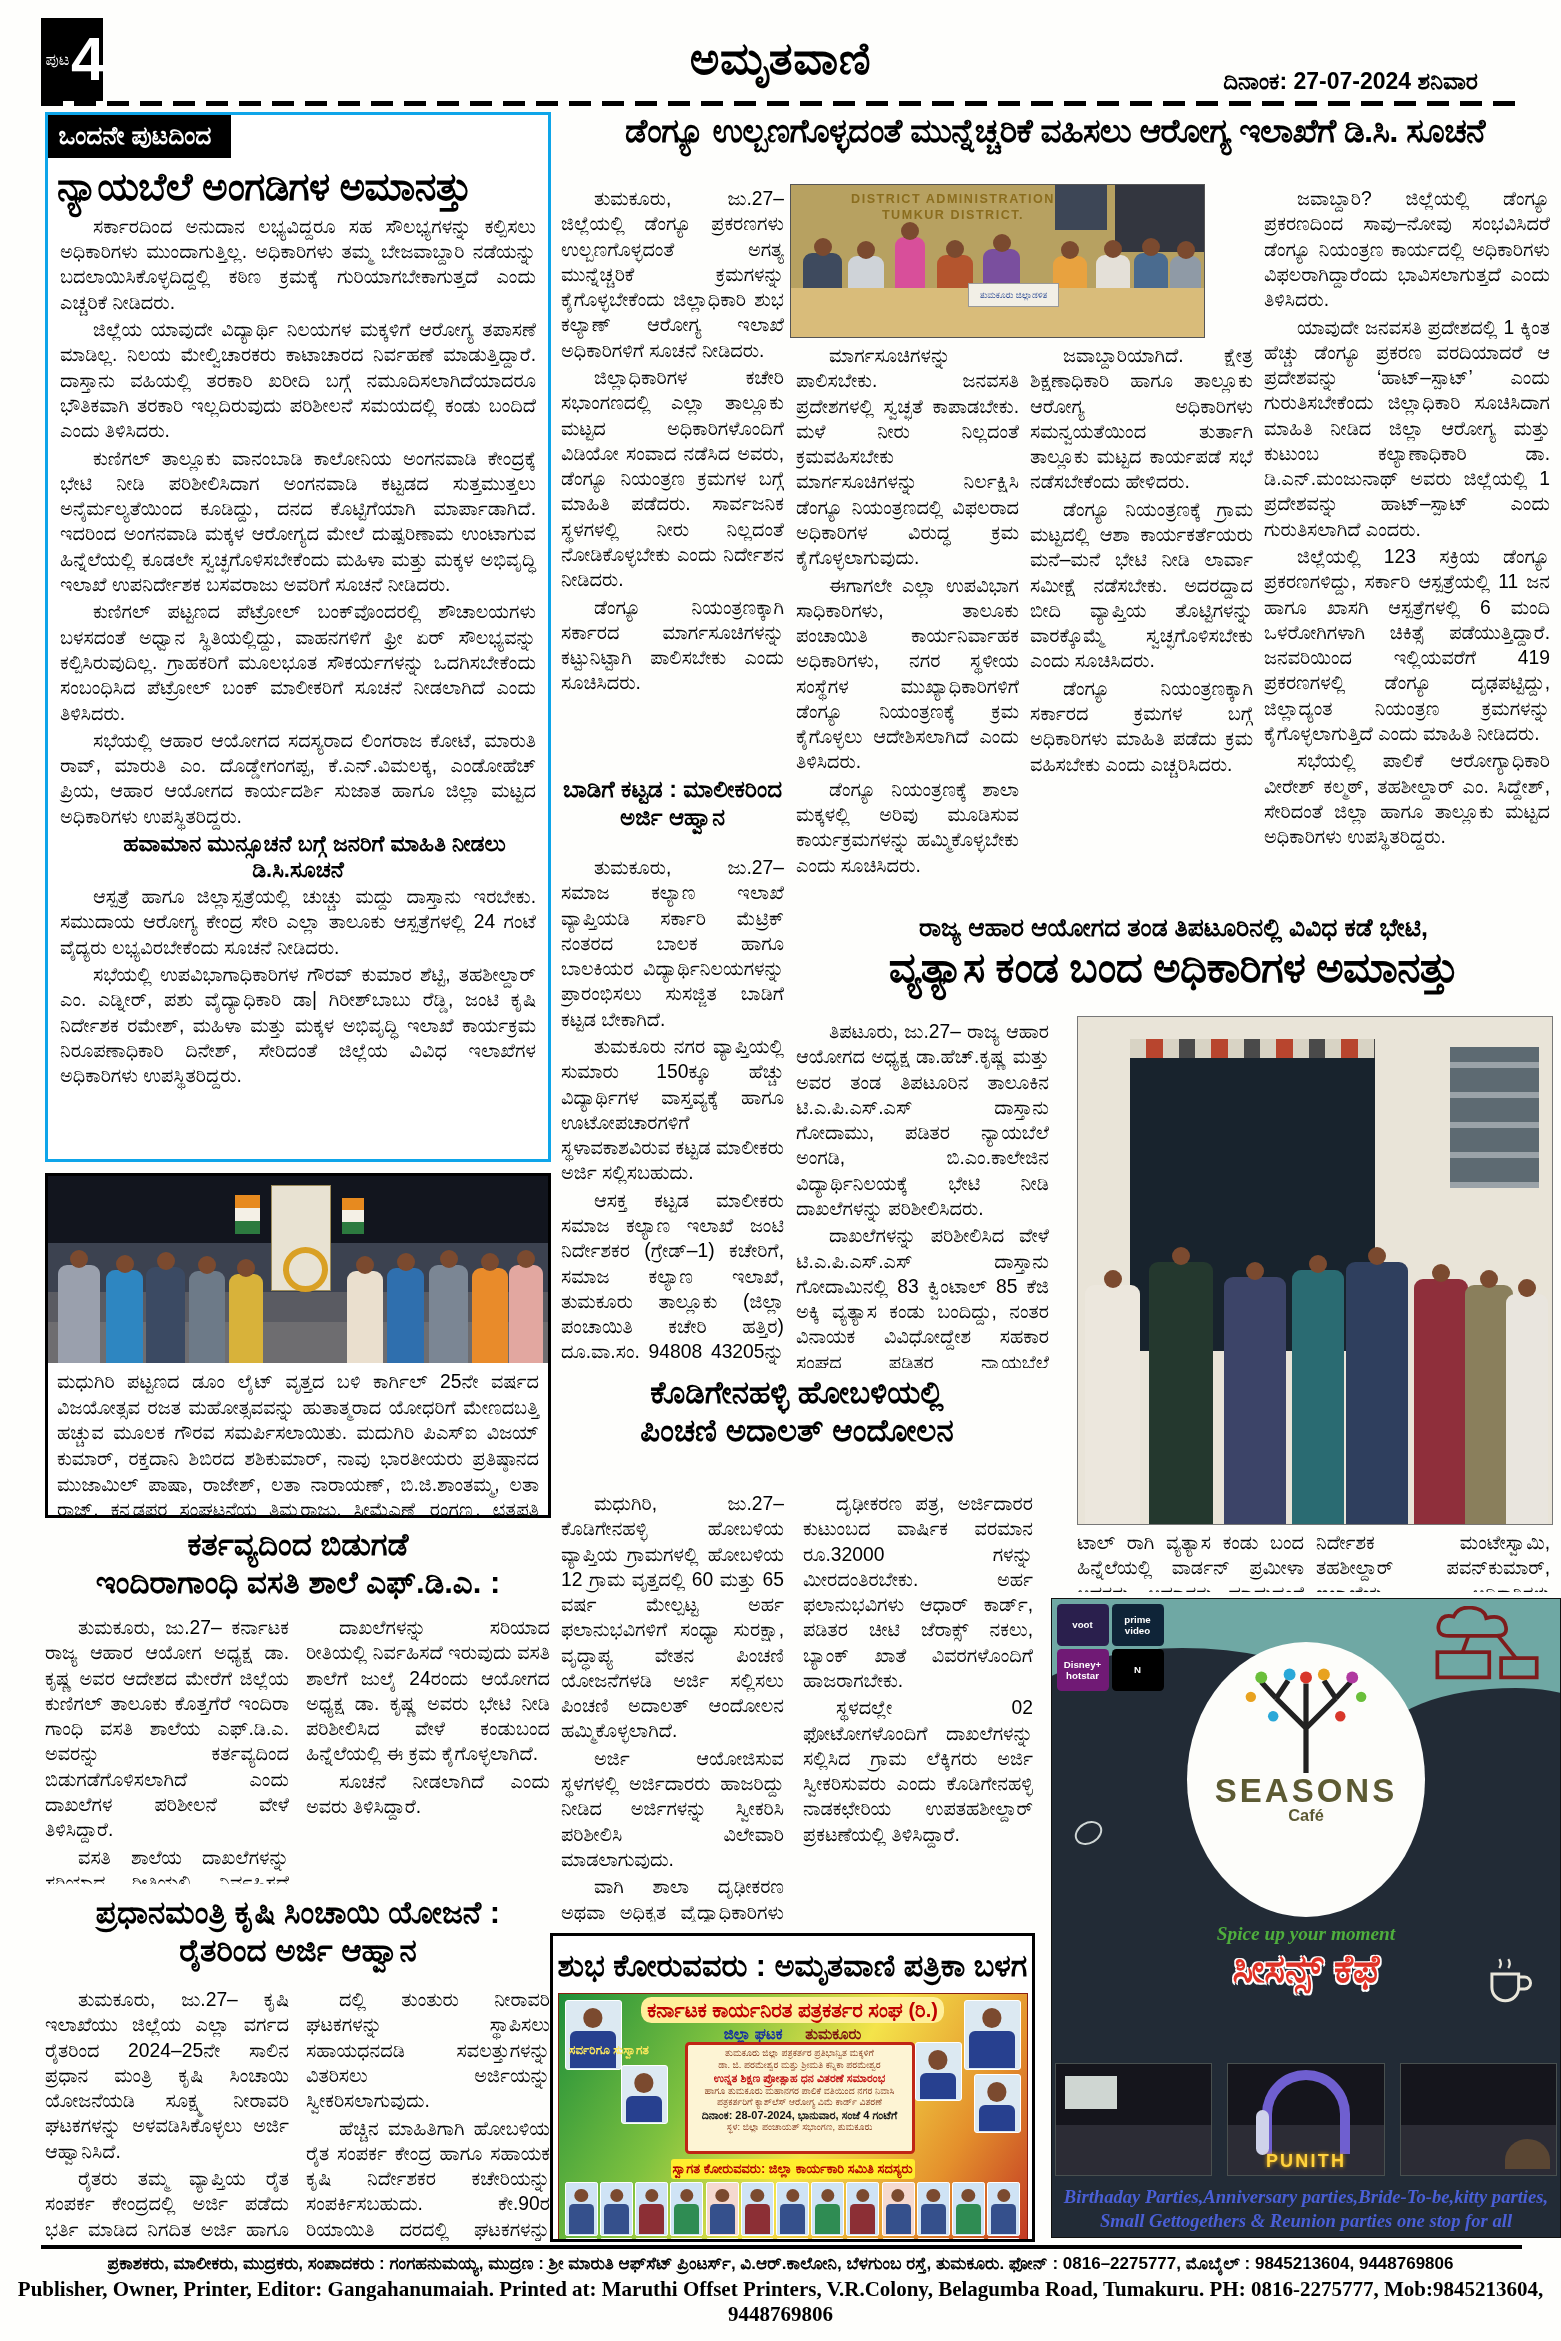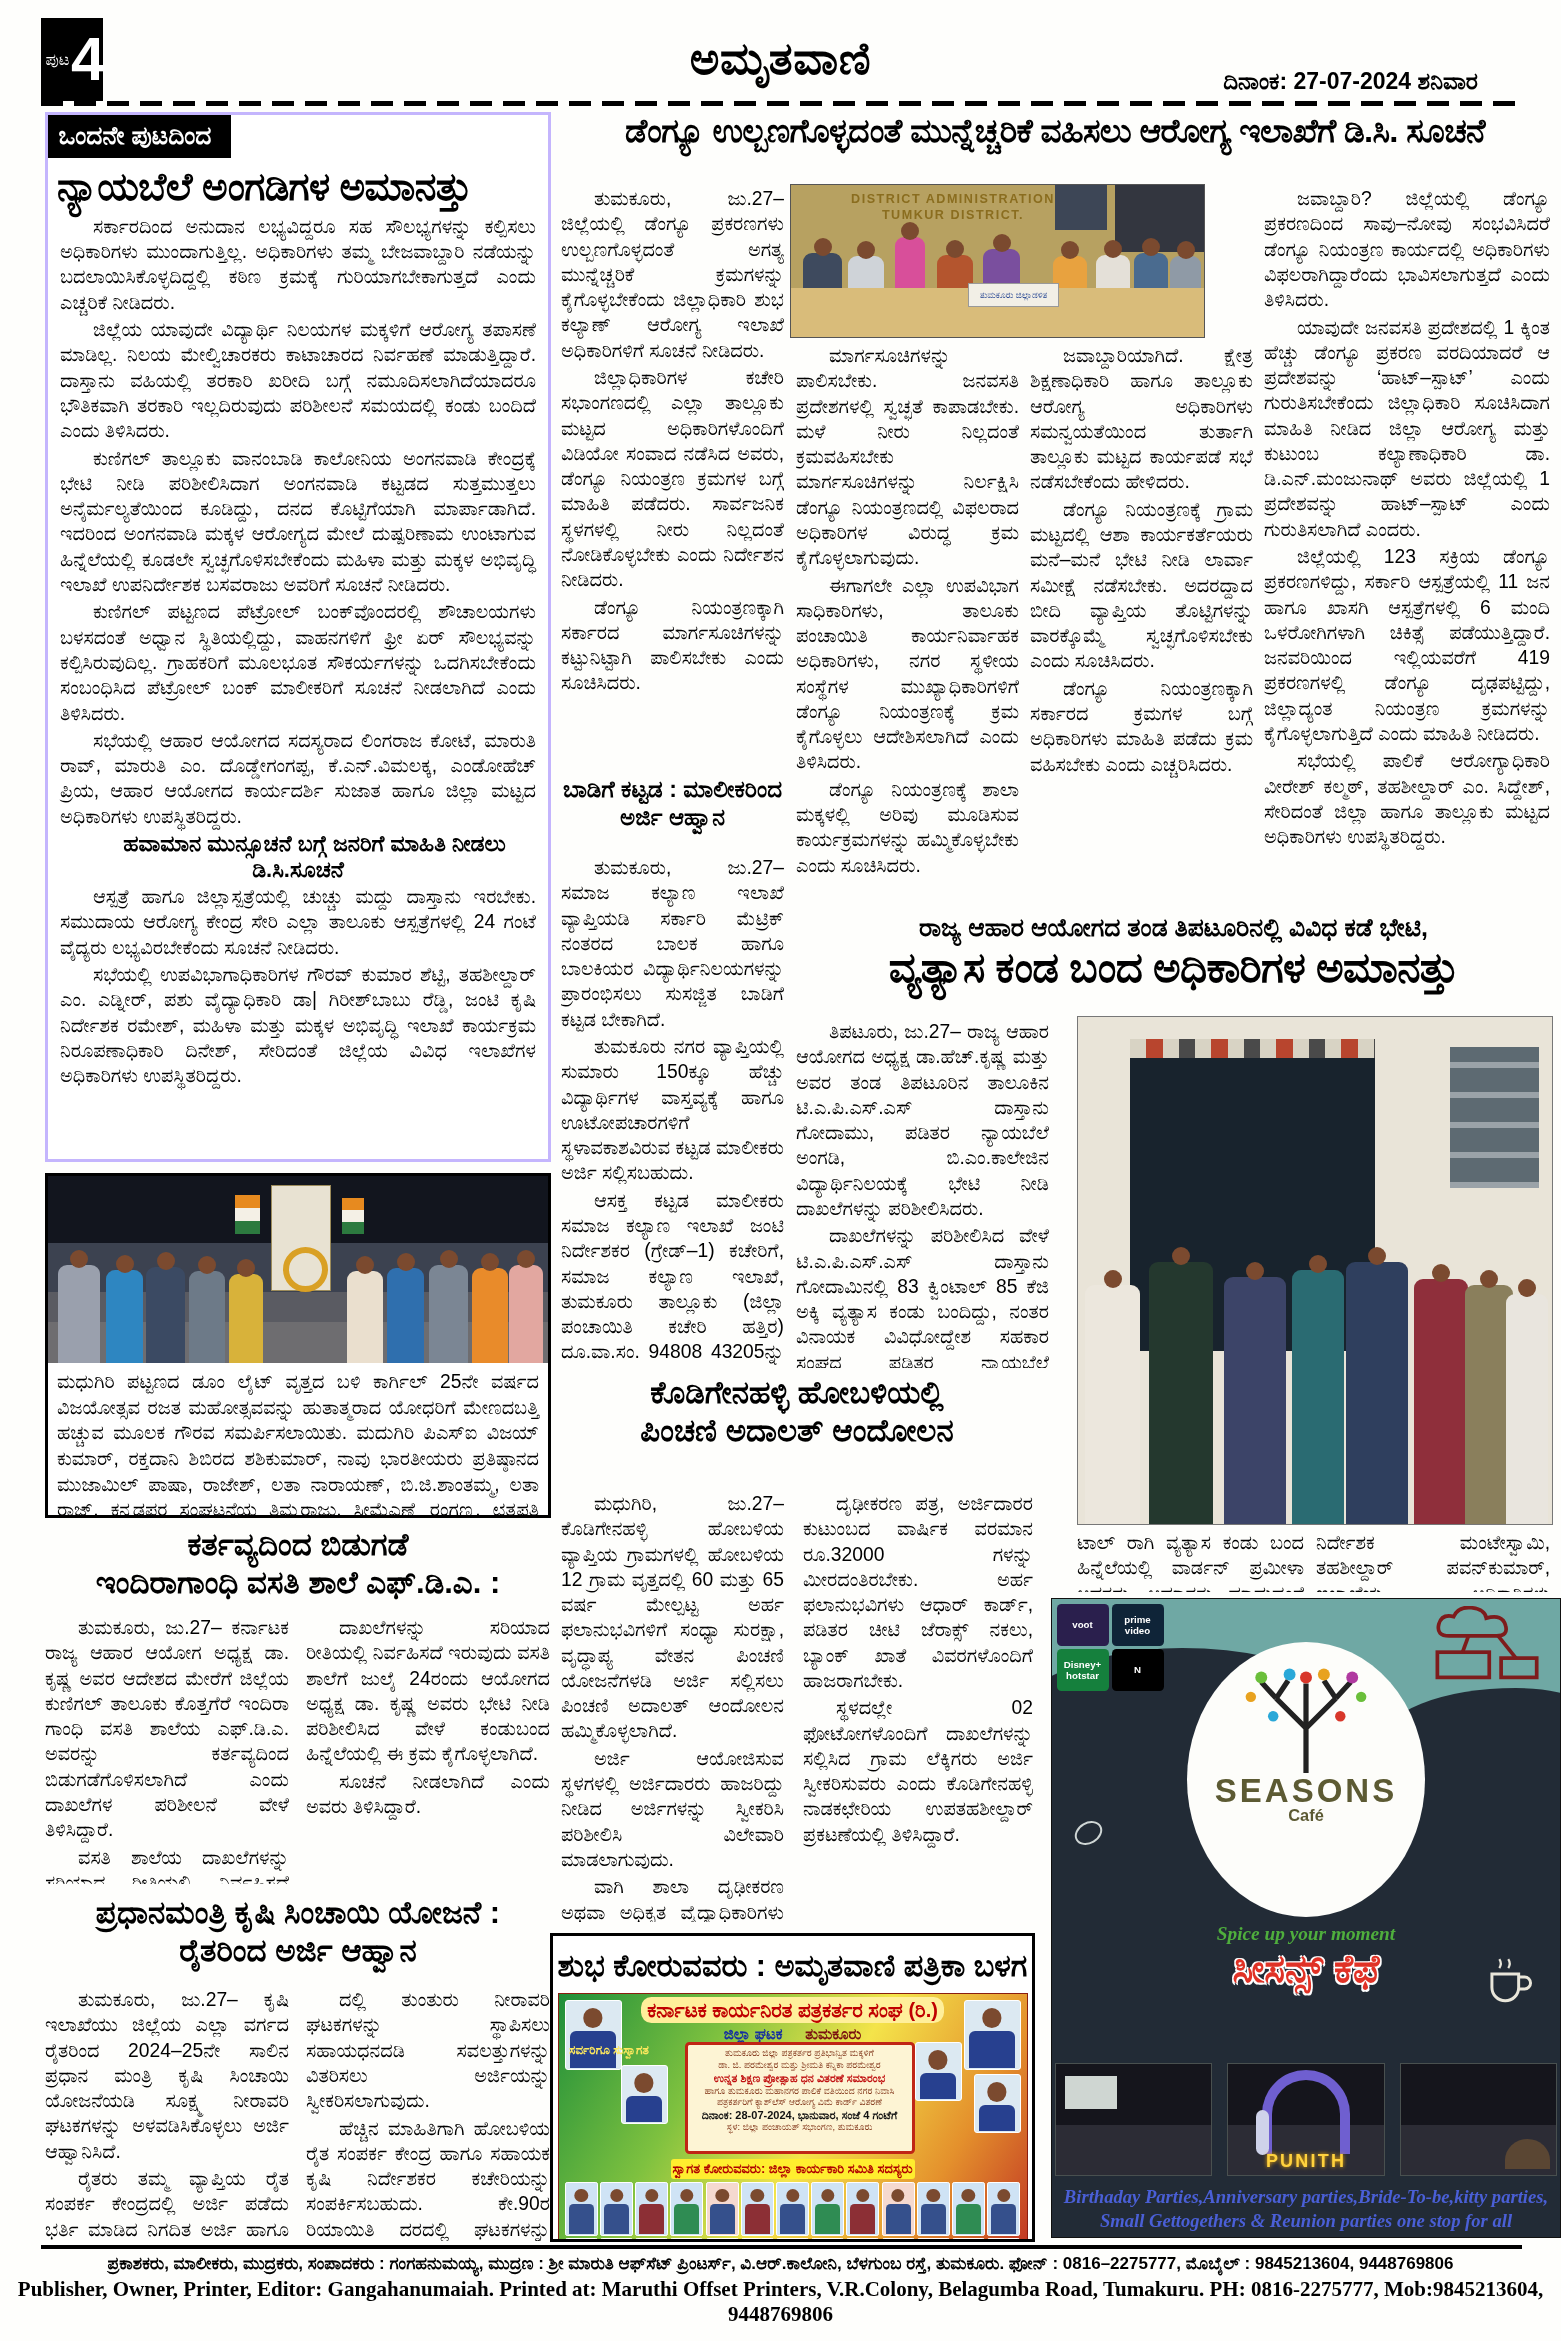--- a/index.html
+++ b/index.html
@@ -14,21 +14,21 @@
   
   .pgbox{left:41px;top:18px;width:62px;height:83px;background:#000;color:#fff;display:flex;align-items:center;}
   .pgword{display:flex;flex-direction:column;font-size:16.4px;line-height:1.05;padding:0 1.5px 0 4.5px;}
   .pgnum{font-size:61px;font-weight:bold;line-height:1;}
   .masthead{left:0;right:0;top:33px;text-align:center;font-size:45px;font-weight:bold;letter-spacing:0.7px;}
   .dateline{right:83px;top:68px;font-size:23px;font-weight:bold;}
   .toprule{left:41px;top:101px;width:1481px;height:5.2px;
       background:repeating-linear-gradient(90deg,#000 0 22px,transparent 22px 33px);}
 
   
-  .lbox{left:45px;top:112px;width:506px;height:1050px;border:3px solid #c4b5fd;box-sizing:border-box;background:#fff;}
+  .lbox{left:45px;top:112px;width:506px;height:1050px;border:3px solid #0ea5e9;box-sizing:border-box;background:#fff;}
   .kicker{display:inline-block;background:#000;color:#fff;font-weight:bold;font-size:25px;padding:6px 19.3px 7.4px 10.4px;}
   .lhead{font-size:39px;font-weight:bold;line-height:1.08;margin:7.4px 9px 6px 9px;letter-spacing:-0.7px;}
   .lbody{margin:0 12px;}
   .subhead{font-weight:bold;font-size:22px;text-align:center;margin:9px 0 6px 0;line-height:1.15;text-indent:0;}
 
   
   .kbox{left:45px;top:1173px;width:506px;height:345px;border:3px solid #000;box-sizing:border-box;background:#fff;}
   .kphoto{position:relative;width:500px;height:187px;background:linear-gradient(#12151e 0 36%,#3c4250 36% 62%,#5a5b62 62% 78%,#6e6d70 78%);overflow:hidden;}
   .kbanner{position:absolute;left:223px;top:9px;width:58px;height:104px;background:#e8e2d2;border:1.5px solid #9c8b5a;}
   .garland{position:absolute;left:235px;top:71px;width:33px;height:33px;border-radius:50%;border:6px solid #d9a024;}
@@ -92,21 +92,21 @@
   .kwleft{position:absolute;left:6px;top:49px;color:#ffe95e;font-weight:bold;font-size:12px;width:89px;text-align:center;}
 
   
   .sea{left:1042px;top:1598px;width:508px;height:638px;background:#222b36;overflow:hidden;border:1.5px solid #111;margin-left:9px;}
   .seateal{position:absolute;left:0;top:0;width:100%;height:112px;background:#6fa8a4;}
   .seahill{position:absolute;left:-59px;top:49px;width:416px;height:223px;background:#222b36;border-radius:50% 60% 0 0;}
   .seahill2{position:absolute;right:-45px;top:89px;width:223px;height:89px;background:#222b36;border-radius:60% 40% 0 0;}
   .ott{position:absolute;left:4.5px;top:4.5px;width:112px;display:flex;flex-wrap:wrap;gap:3px;}
   .ott i{width:52px;height:42px;border-radius:4.5px;font-style:normal;color:#fff;font-size:9.7px;font-weight:bold;
          display:flex;align-items:center;justify-content:center;text-align:center;}
-  .o1{background:#2a1f4d;} .o2{background:#0f2438;color:#58c6e8;} .o3{background:#15803d;} .o4{background:#000;color:#e50914;font-size:25px;}
+  .o1{background:#2a1f4d;} .o2{background:#0f2438;color:#58c6e8;} .o3{background:#701a75;} .o4{background:#000;color:#e50914;font-size:25px;}
   .proj{position:absolute;right:7.4px;top:7.4px;width:126px;height:82px;}
   .oval{position:absolute;left:50%;top:43px;transform:translateX(-50%);width:238px;height:275px;background:#fdfdfa;border-radius:50%;text-align:center;}
   .tree{margin-top:19.3px;}
   .seabrand{font-size:33px;letter-spacing:3px;color:#5c5a33;font-weight:bold;line-height:.9;}
   .seacafe{font-size:16.4px;color:#5c5a33;font-weight:bold;}
   .seatag{position:absolute;left:0;right:0;top:324px;text-align:center;color:#4fae3d;font-size:19.3px;font-style:italic;font-family:"Liberation Serif",serif;font-weight:bold;}
   .seakn{position:absolute;left:0;right:0;top:348px;text-align:center;color:#e03226;font-size:39px;font-weight:bold;
          text-shadow:1.5px 1.5px 0 #fff,-1.5px -1.5px 0 #fff,1.5px -1.5px 0 #fff,-1.5px 1.5px 0 #fff;}
   .cup{position:absolute;right:25px;top:357px;}
   .bean{position:absolute;left:22px;top:223px;width:25px;height:18px;border:2.2px solid #cfd6d5;border-radius:50%;transform:rotate(-30deg);}

